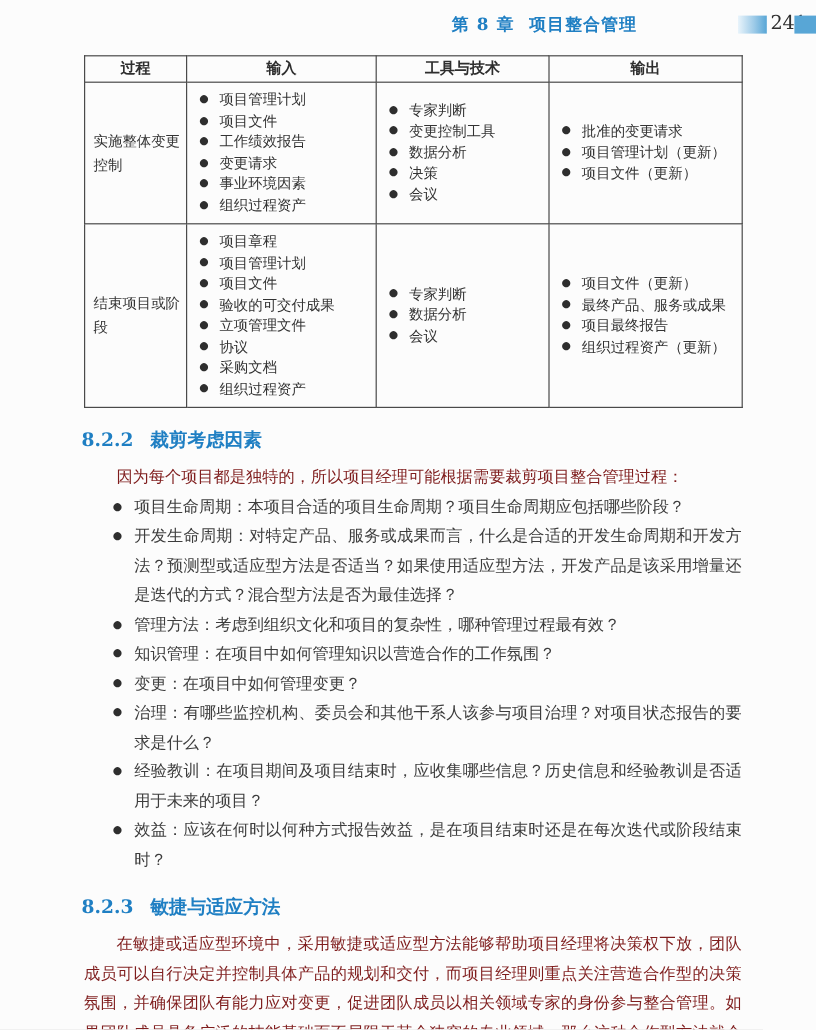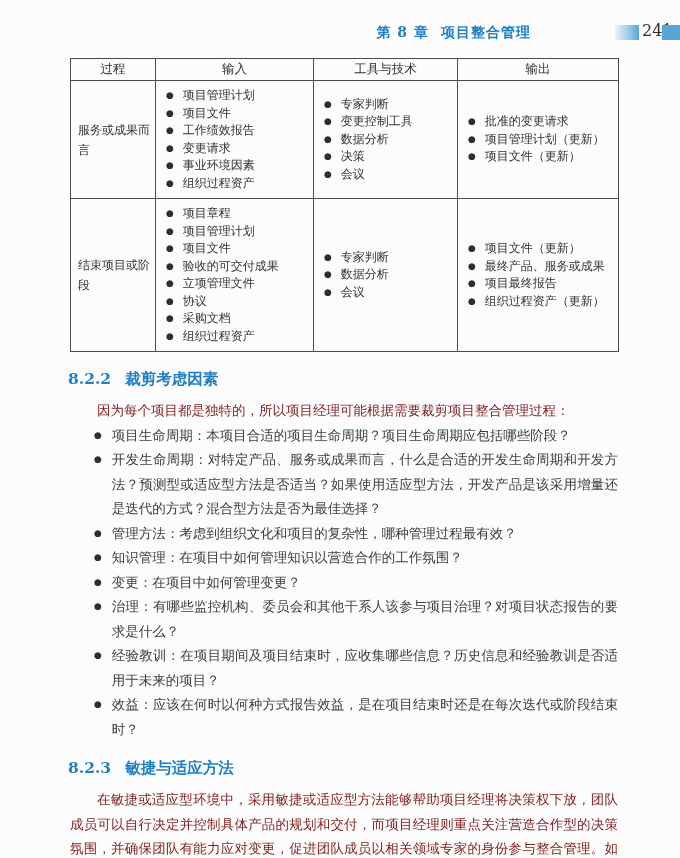--- a/index.html
+++ b/index.html
@@ -2,21 +2,21 @@
 <html style="--accent-blue: #1f7fc3; --box-blue: #58a6d6;"><head>
 <meta charset="utf-8">
 <style>
   html, body { margin:0; padding:0; background:#e9e9e9; }
   .page {
     position: relative;
     width: 680px; height: 858px;
     margin: 0 auto;
     background: #fcfcfc;
     box-sizing: border-box;
-    padding: 12px 62px 0 70px;
+    padding: 0 62px 0 70px;
     overflow: hidden;
     color: #3d3d3d;
     font-family: "DejaVu Serif", "Liberation Serif", serif;
   }
   
   .page-header { position: relative; height: 46px; }
   .chapter-line {
     position: absolute; top: 12px; right: 87px;
     font-size: 14px; font-weight: bold;
     color: var(--accent-blue, #2a86c6);
@@ -49,21 +49,21 @@
     width: 548px;
     border-collapse: collapse;
     table-layout: fixed;
   }
   table.itto th, table.itto td {
     border: 1px solid #4a4a4a;
     vertical-align: middle;
     box-sizing: border-box;
   }
   table.itto th {
-    font-size: 12.5px; font-weight: normal;
+    font-size: 12.5px; font-weight: bold;
     height: 21px; padding: 2px 0;
     text-align: center; color: #2e2e2e;
   }
   td.proc {
     font-size: 12px; line-height: 20px;
     padding: 4px 5px 4px 7px;
     text-align: left; color: #333;
   }
   td.cell-list { padding: 6px 2px 6px 0; }
   ul.tlist { list-style: none; margin: 0; padding: 0 0 0 10px; }
@@ -114,21 +114,21 @@
     <thead>
       <tr>
         <th>过程</th>
         <th>输入</th>
         <th>工具与技术</th>
         <th>输出</th>
       </tr>
     </thead>
     <tbody>
       <tr>
-        <td class="proc">服务或成果而言</td>
+        <td class="proc">实施整体变更控制</td>
         <td class="cell-list">
           <ul class="tlist">
 
               <li>
                 <span class="blt">●</span>
                 <span>项目管理计划</span>
               </li>
 
               <li>
                 <span class="blt">●</span>

